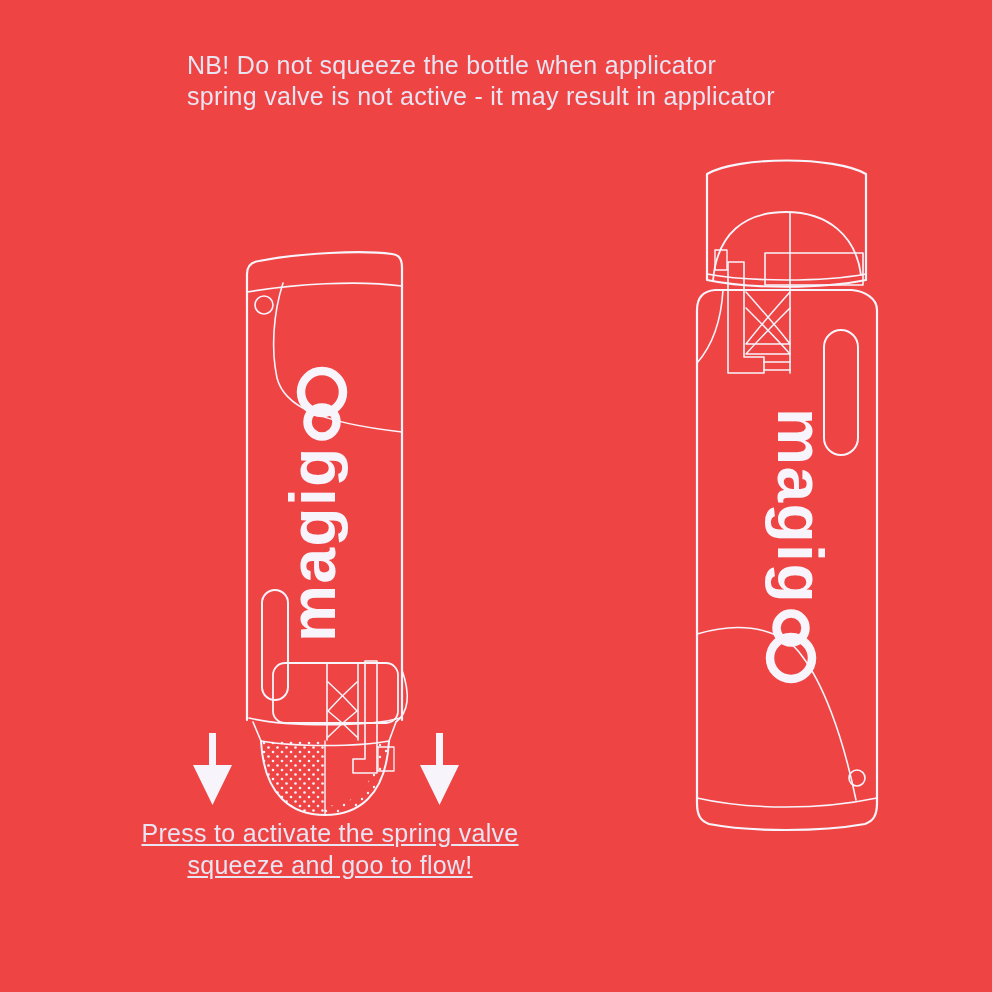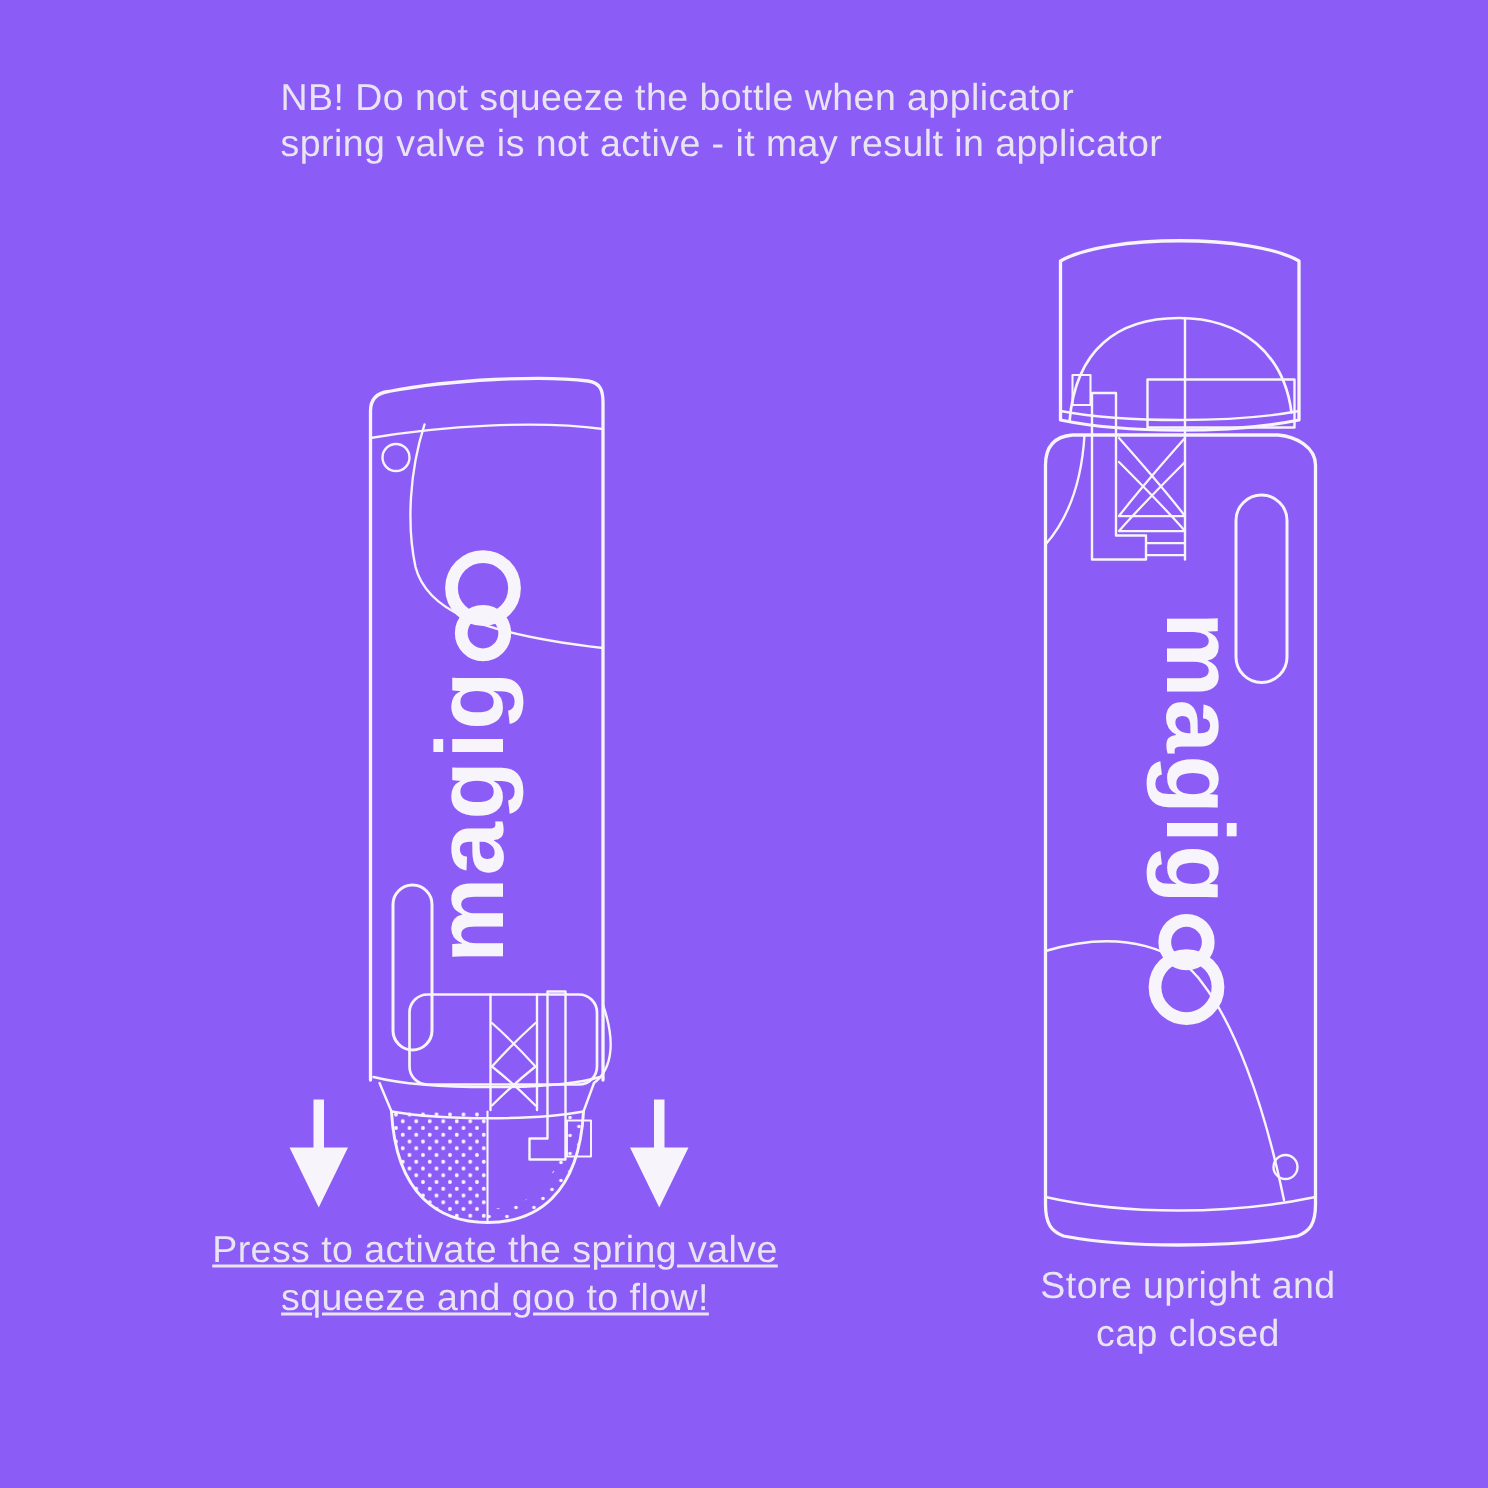--- a/index.html
+++ b/index.html
@@ -1,18 +1,18 @@
 <!DOCTYPE html>
 <html><head>
 <meta charset="utf-8">
 <style>
   html,body{margin:0;padding:0;background:#3f2766;}
   .canvas{
     position:relative;width:992px;height:992px;overflow:hidden;
-    background:#8b5cf6;
+    background:#ef4444;
     font-family:"Liberation Sans",sans-serif;
   }
   .note{
     position:absolute;left:187px;top:50px;width:690px;
     color:#e9e4f2;font-size:25px;line-height:31px;letter-spacing:.3px;
     font-weight:400;
   }
   .caption{
     position:absolute;text-align:center;color:#e9e4f2;
     font-size:25px;line-height:32px;letter-spacing:.3px;font-weight:400;
@@ -122,18 +122,14 @@
     <path class="ln" stroke-width="1.6" d="M100,64 V225"></path>
     <path class="ln" stroke-width="1.5" d="M56,144 C72,162 86,178 100,196 M100,144 C84,162 70,178 56,196
              M56,160 C72,176 86,190 100,206 M100,160 C84,176 70,190 56,206
              M56,196 H100 M56,206 H100 M74,214 H100 M74,222 H100"></path>
   </svg>
 
   <div class="caption left">
     <div>Press to activate the spring valve</div>
     <div>squeeze and goo to flow!</div>
   </div>
-  <div class="caption right">
-    <div>Store upright and</div>
-    <div>cap closed</div>
-  </div>
 
 </div>
 
 </body></html>

